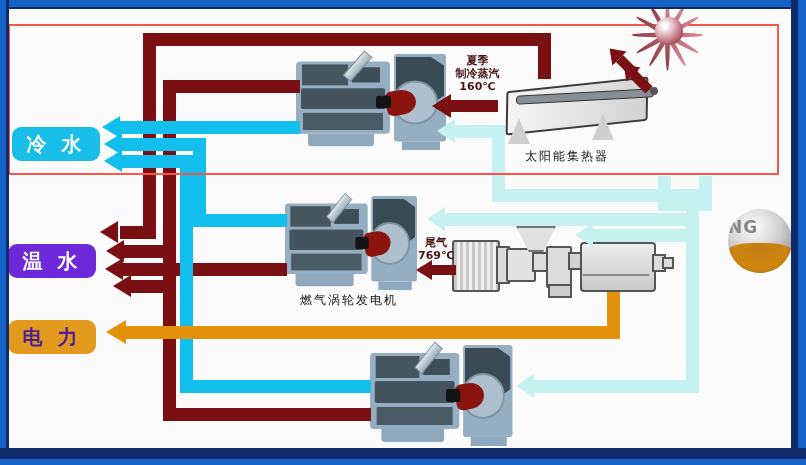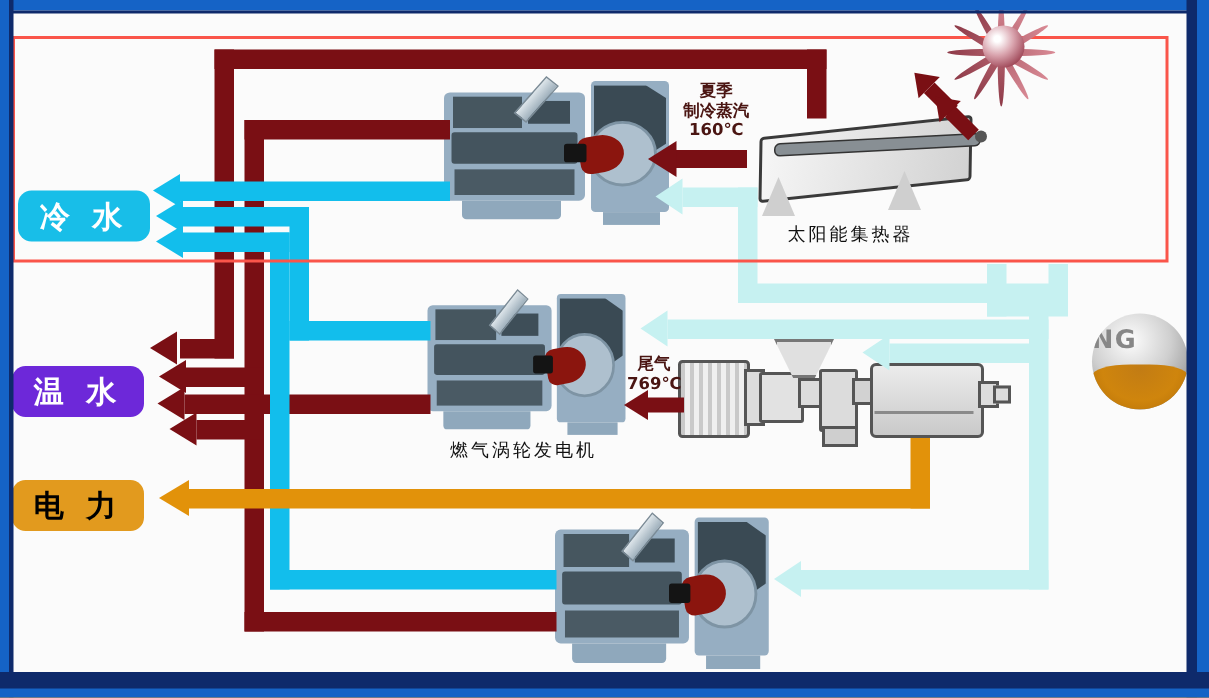--- a/index.html
+++ b/index.html
@@ -222,21 +222,21 @@
       <div class="sa-head"></div>
       <div class="sa-tail"></div>
     </div>
   <div class="sun-arrow" style="left:618px;top:68px;">
       <div class="sa-head"></div>
       <div class="sa-tail"></div>
     </div>
 
   <div class="badge" style="left:12px;top:127px;background:#18bee8;">冷 水</div>
   <div class="badge" style="left:8px;top:244px;background:#6d28d9;">温 水</div>
-  <div class="badge" style="left:8px;top:320px;background:#e29a1e;color:#000000;">电 力</div>
+  <div class="badge" style="left:8px;top:320px;background:#e29a1e;color:#4c1d95;">电 力</div>
 
   <div class="mlabel" style="left:567px;top:148px;">太阳能集热器</div>
   <div class="mlabel" style="left:349px;top:292px;">燃气涡轮发电机</div>
   <div class="mlabel" style="left:442px;top:448px;">燃气型直燃机</div>
 
   <div class="ann" style="left:450px;top:54px;width:55px;">
     <div>夏季</div>
     <div>制冷蒸汽</div>
     <div>160℃</div>
   </div>

